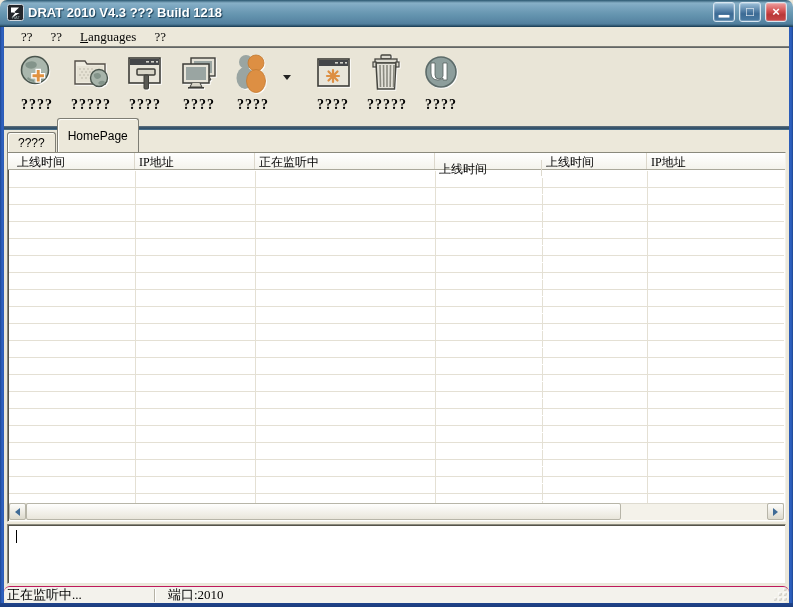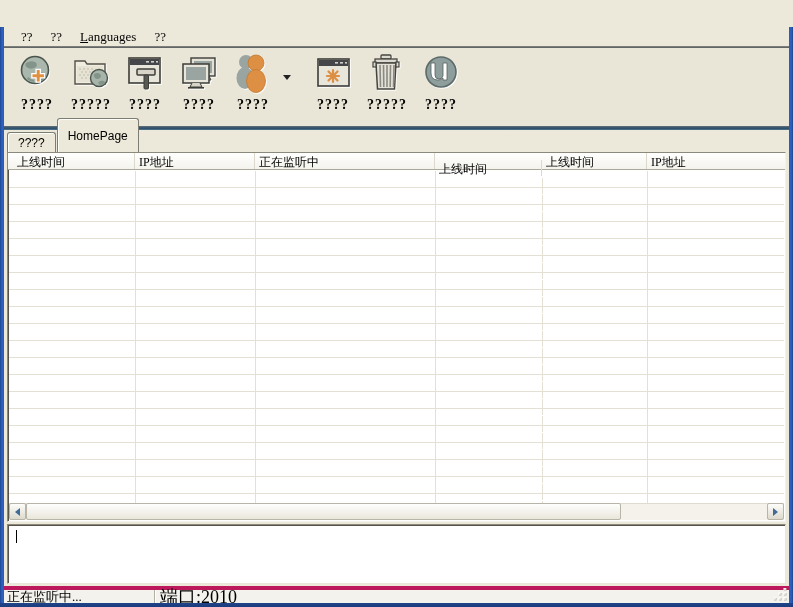--- a/index.html
+++ b/index.html
@@ -78,36 +78,51 @@
 
   
   .logbox {
     position:absolute; top:524px; left:7px; right:7px; height:60px; background:#fff;
     border:1px solid #8a897c; border-right-color:#e9e6db; border-bottom-color:#e9e6db;
     box-shadow:inset 1px 1px 0 #55534a;
   }
   .caret { position:absolute; top:5px; left:8px; width:1px; height:13px; background:#000; }
 
   
-  .statusbar { position:absolute; top:586px; left:4px; right:4px; height:17px; background:#f3f2ec; border-top:4px solid #be185d; display:flex; align-items:center; }
+  .statusbar { position:absolute; top:586px; left:4px; right:4px; height:17px; background:#f3f2ec; border-top:1px solid #be185d; display:flex; align-items:center;border-radius:6px; }
   .spanel1 { width:150px; padding-left:3px; font-family:"Liberation Serif", serif; font-size:13px; white-space:nowrap; overflow:hidden; }
   .sdiv { width:0; height:13px; border-left:1px solid #b5b2a5; border-right:1px solid #fff; }
-  .spanel2 { padding-left:4px; font-family:"Liberation Serif", serif; font-size:18px; white-space:nowrap; }
+  .spanel2 { padding-left:12px; font-family:"Liberation Serif", serif; font-size:13px; white-space:nowrap; }
   .grip { position:absolute; right:1px; bottom:1px; }
 
   
   .border-l, .border-r { position:absolute; top:27px; bottom:0; width:4px; background:linear-gradient(90deg,#1d4690,#2f62c2,#2a5ab4); }
   .border-l { left:0; } .border-r { right:0; background:linear-gradient(90deg,#2a5ab4,#2f62c2,#1d4690); }
   .border-b { position:absolute; left:0; right:0; bottom:0; height:4px; background:linear-gradient(180deg,#20448c,#1b3c7c); }
 </style>
 </head>
 <body>
 
 <div class="window">
 
+  <div class="titlebar">
+    <svg class="app-icon" viewBox="0 0 17 17">
+      <rect x="0.5" y="0.5" width="16" height="16" rx="2" fill="#23262b" stroke="#cfd6dd"></rect>
+      <path d="M4 3.5 L12 3.5 L6.5 9 L12.5 9 L4.5 14 L8.5 8.5 L4 8.5 Z" fill="#fff"></path>
+      <text x="9" y="15" font-size="4" fill="#9aa" text-anchor="middle" font-family="Liberation Sans, sans-serif">RAT</text>
+    </svg>
+    <div class="title-text">DRAT 2010 V4.3 ??? Build 1218</div>
+    <div class="tbtns">
+      <div class="tbtn min">
+          <span>▁</span>
+        </div>
+      <div class="tbtn max"><span>□</span></div>
+      <div class="tbtn close"><span>×</span></div>
+    </div>
+  </div>
 
   <div class="menubar">
     <div class="menu-item">??</div>
     <div class="menu-item">??</div>
     <div class="menu-item"><u>L</u><span>anguages</span></div>
     <div class="menu-item">??</div>
   </div>
 
   <div class="sep-band sep-top"></div>
 

